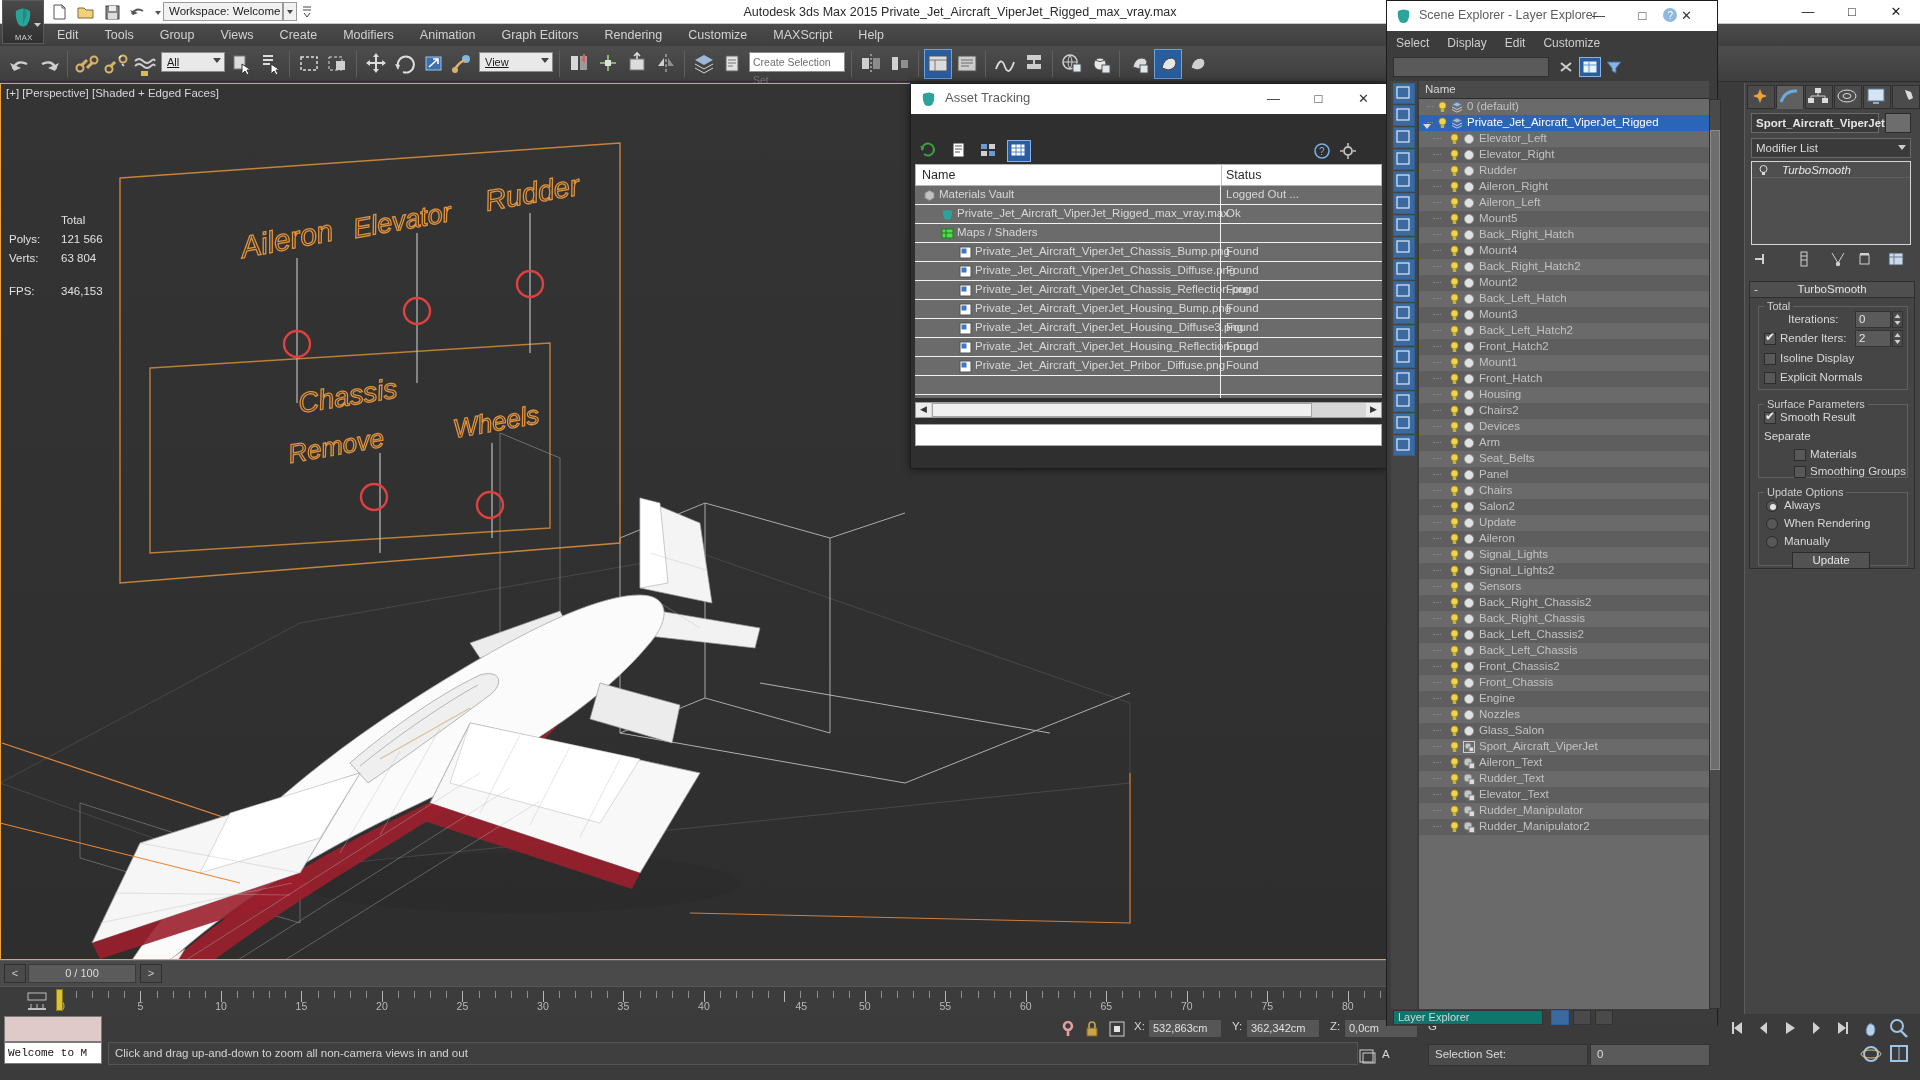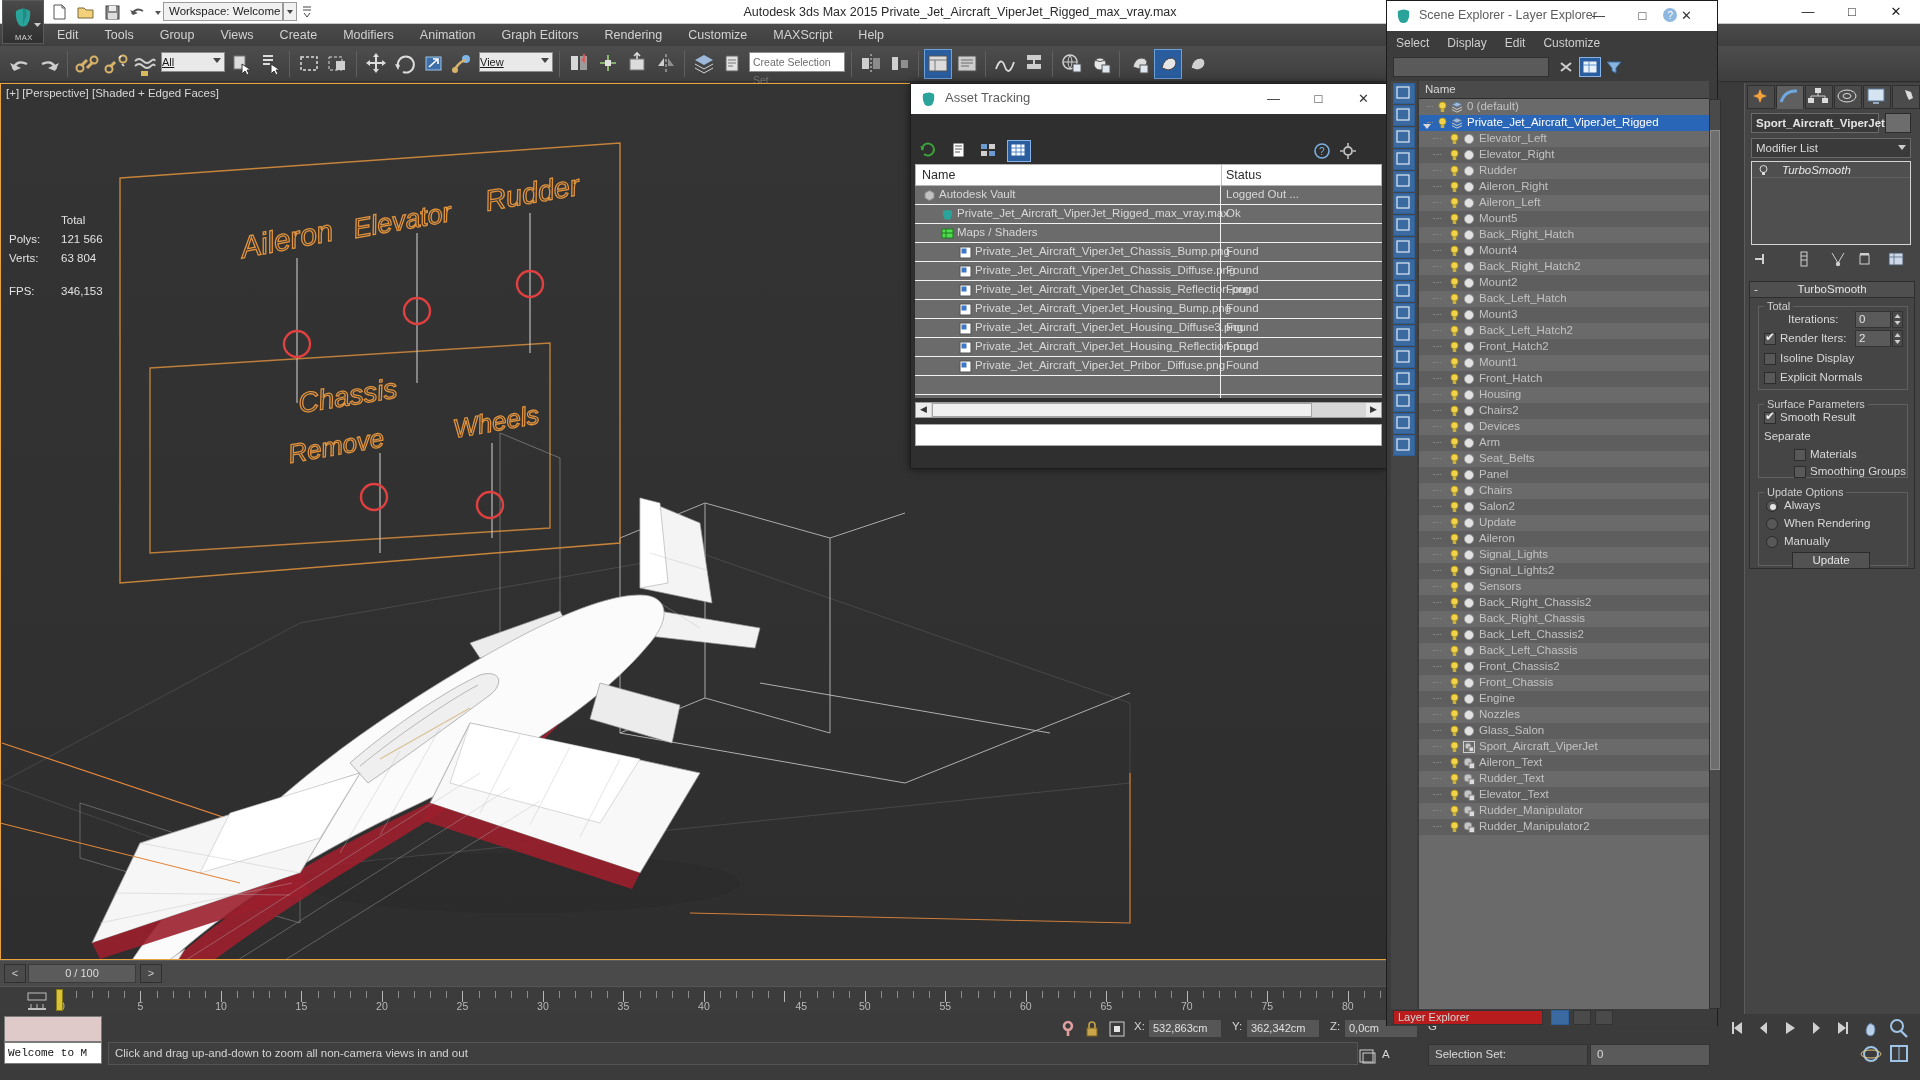--- a/index.html
+++ b/index.html
@@ -43,21 +43,21 @@
   
   #toolbar { position:absolute; left:0; top:46px; width:1920px; height:36px;
      background:linear-gradient(#4d4d4d,#3e3e3e); border-bottom:1px solid #2d2d2d; }
   .tbtn { position:relative; float:left; width:28px; height:30px; margin:3px 0 0 1px;
      border:1px solid transparent; }
   .tbtn.on { background:#2a5d9e; border:1px solid #6da3dc; }
   .tsep { float:left; width:1px; height:26px; margin:5px 4px 0 4px; background:#2e2e2e;
      border-right:1px solid #606060; }
   .tcombo { float:left; margin:6px 2px 0 2px; height:20px; background:#e9e9e9;
      border:1px solid #8c8c8c; color:#1a1a1a; font-size:11px; line-height:18px;
-     position:relative;text-decoration:underline;}
+     padding-left:5px; position:relative;text-decoration:underline;}
   .tcombo .cv { position:absolute; right:3px; top:5px; width:0;height:0;
      border-left:4px solid transparent;border-right:4px solid transparent;border-top:5px solid #444;}
   .selsetbox{ float:left; margin:6px 2px 0 2px; height:20px; width:96px; background:#ffffff;
      border:1px solid #8c8c8c; color:#6e6e6e; font-size:10.5px; line-height:18px; padding-left:3px;}
 
   
   #viewport { position:absolute; left:0; top:83px; width:1388px; height:877px;
      background:#333333; overflow:hidden; }
   #vp-label { position:absolute; left:6px; top:4px; font-size:11.5px; color:#d8d8d8; }
   #vp-stats { position:absolute; left:9px; top:128px; font-size:11.5px; color:#e2e2e2;
@@ -888,21 +888,21 @@
     <div id="asset-head">
       <span class="h1">Name</span>
       <span class="div"></span>
       <span class="h2">Status</span>
     </div>
     <div id="asset-rows">
         <div class="arow">
           <span class="ic" style="left:8px"><svg width="13" height="13" viewBox="0 0 13 13">
               <path d="M2 4 l4.5 -2.5 l4.5 2.5 v5 l-4.5 2.5 l-4.5 -2.5z" fill="#c2c2c2" stroke="#8c8c8c"></path>
             </svg></span>
-          <span class="nm" style="left:24px">Autodesk Vault</span>
+          <span class="nm" style="left:24px">Materials Vault</span>
           <span class="sep"></span>
           <span class="st">Logged Out ...</span>
         </div>
         <div class="arow">
           <span class="ic" style="left:26px"><svg width="13" height="13" viewBox="0 0 13 13">
               <path d="M2 3 q4.5 -2 9 0 q.5 4.5 -1.5 8 q-3 1.5 -6 0 q-2 -3.5 -1.5 -8z" fill="#2aa39a"></path>
             </svg></span>
           <span class="nm" style="left:42px">Private_Jet_Aircraft_ViperJet_Rigged_max_vray.max</span>
           <span class="sep"></span>
           <span class="st">Ok</span>
@@ -1607,21 +1607,21 @@
               <circle cx="5" cy="5" r="4" fill="#c6c6c6" stroke="#8a8a8a"></circle>
               <rect x="6" y="6" width="5.5" height="5.5" fill="#dcdcdc" stroke="#7a7a7a"></rect>
             </svg></span>
           <span class="nm" style="left:60px">Rudder_Manipulator2</span>
         </div>
       </div>
     <div id="scene-vscroll">
       <span class="thumb"></span>
     </div>
     <div id="scene-bottom">
-      <span class="abs" style="left:6px;top:1px;width:150px;height:15px;background:#b91c1c;border:1px solid #333;color:#d4d4d4;font-size:11px;line-height:13px;padding-left:4px">Layer Explorer</span>
+      <span class="abs" style="left:6px;top:1px;width:150px;height:15px;background:#0f766e;border:1px solid #333;color:#d4d4d4;font-size:11px;line-height:13px;padding-left:4px">Layer Explorer</span>
       <span class="abs" style="left:164px;top:1px;width:18px;height:15px;background:#3b6aa0;border:1px solid #2d5f9a"></span>
       <span class="abs" style="left:186px;top:1px;width:18px;height:15px;background:#4a4a4a;border:1px solid #333"></span>
       <span class="abs" style="left:208px;top:1px;width:18px;height:15px;background:#4a4a4a;border:1px solid #333"></span>
     </div>
   </div>
 
   <div id="cmdpanel">
     <div id="cp-tabs">
         <div class="cp-tab" style="left: 2px;"><svg width="24" height="20" viewBox="0 0 24 20">
             <path d="M12 3 l2 5 l5 2 l-5 2 l-2 5 l-2 -5 l-5 -2 l5 -2z" fill="#f0a03c"></path>

